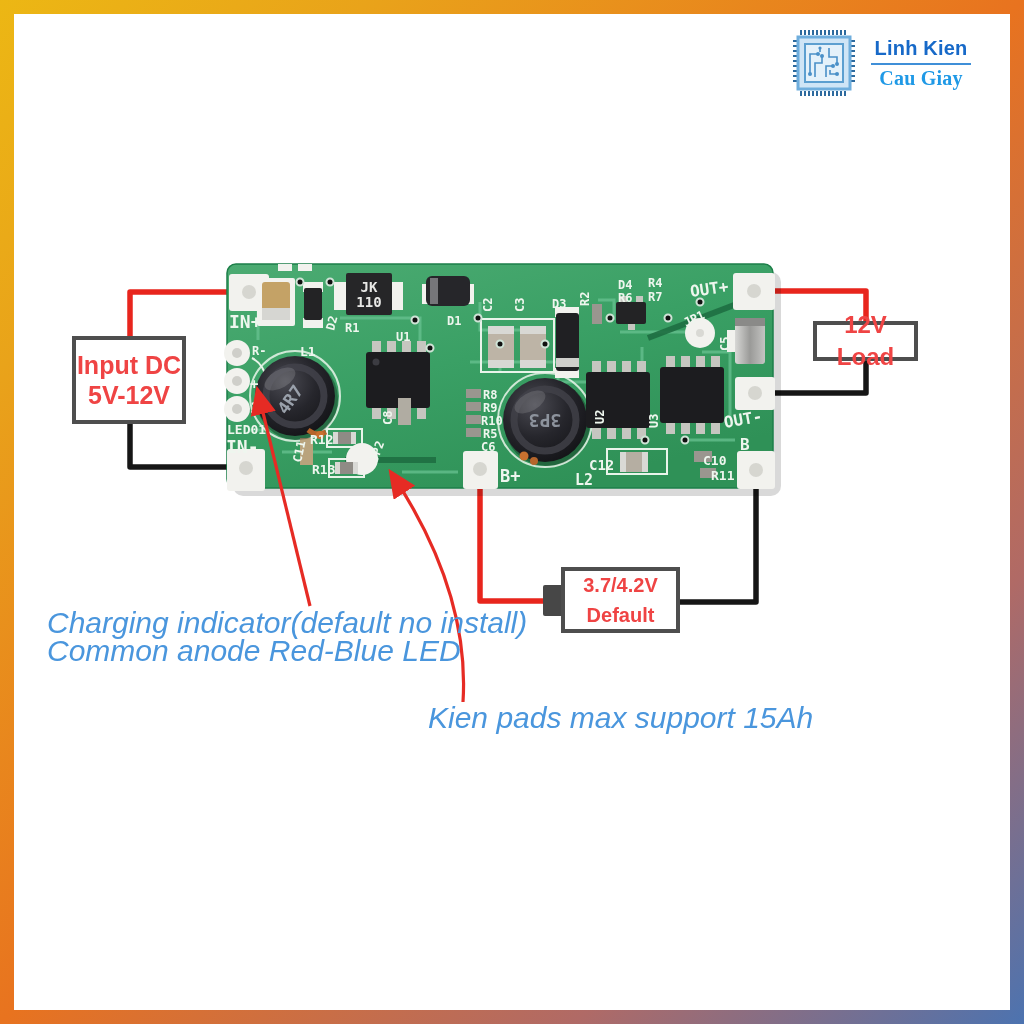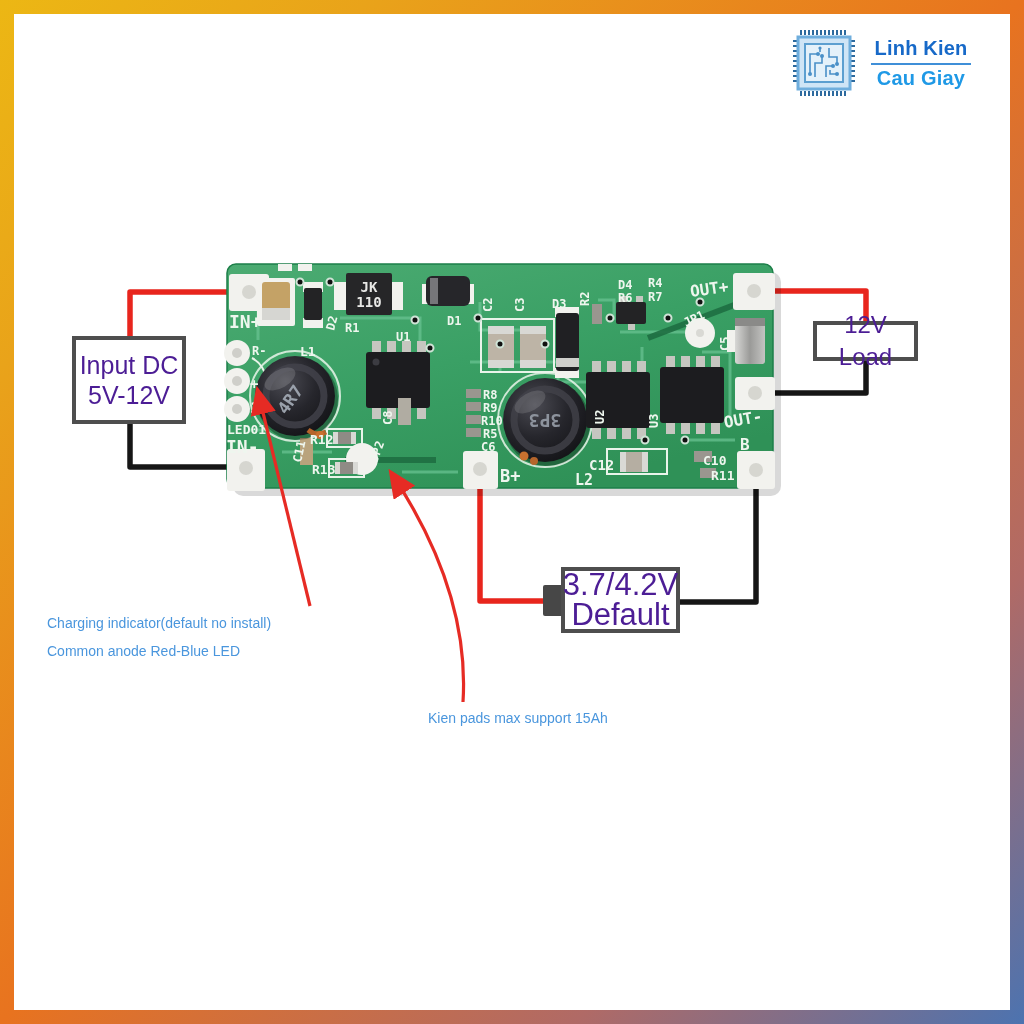--- a/index.html
+++ b/index.html
@@ -6,31 +6,31 @@
   .frame{position:relative;width:1024px;height:1024px;overflow:hidden;
          background:linear-gradient(135deg,#ecb714 0%,#e9a31a 18%,#e8731f 50%,#b06a66 78%,#4c73b0 100%);
          font-family:"Liberation Sans",sans-serif;}
   .canvas{position:absolute;left:14px;top:14px;right:14px;bottom:14px;background:#ffffff;}
   .scene{position:absolute;left:0;top:0;width:1024px;height:1024px;}
   
   .logo{position:absolute;left:793px;top:30px;display:flex;align-items:center;gap:16px;}
   .logo-text{text-align:center;min-width:100px;}
   .logo-l1{font-size:20px;font-weight:bold;color:#1769c8;letter-spacing:.2px;text-align:center;}
   .logo-div{height:2px;background:#3f8fd8;margin:3px 0 2px 0;}
-  .logo-l2{font-size:20px;font-weight:bold;color:#1f99e6;letter-spacing:.2px;}
+  .logo-l2{font-size:20px;font-weight:bold;color:#1f99e6;letter-spacing:.2px;font-family:Liberation Serif, serif;}
   
-  .cbox{position:absolute;background:#fff;border:4px solid #4e4e4e;color:#4c1d95;
+  .cbox{position:absolute;background:#fff;border:4px solid #4e4e4e;color:#ef4444;
         display:flex;flex-direction:column;align-items:center;justify-content:center;
-        text-align:center;box-sizing:border-box;}
+        text-align:center;box-sizing:border-box;font-weight:bold;}
   .input-box{left:72px;top:336px;width:114px;height:88px;font-size:25px;line-height:30px;}
   .load-box{left:813px;top:321px;width:105px;height:40px;font-size:24px;line-height:32px;}
-  .battery-box{left:561px;top:567px;width:119px;height:66px;font-size:31px;line-height:30px;}
+  .battery-box{left:561px;top:567px;width:119px;height:66px;font-size:20px;line-height:30px;}
   .battery-nub{position:absolute;left:543px;top:585px;width:22px;height:31px;background:#474747;border-radius:2px;}
   
-  .note{position:absolute;color:#4a96dd;font-size:14px;line-height:28px;white-space:nowrap;}
+  .note{position:absolute;color:#4a96dd;font-size:30px;line-height:28px;white-space:nowrap;font-style:italic;}
   .note1{left:47px;top:609px;}
   .note2{left:428px;top:704px;}
   .silk{font-family:"DejaVu Sans Mono",monospace;font-weight:bold;fill:#eef6ee;}
   .mark{font-family:"DejaVu Sans Mono",monospace;font-weight:bold;}
 </style>
 </head>
 <body>
 
 <div class="frame">
   <div class="canvas"></div>

